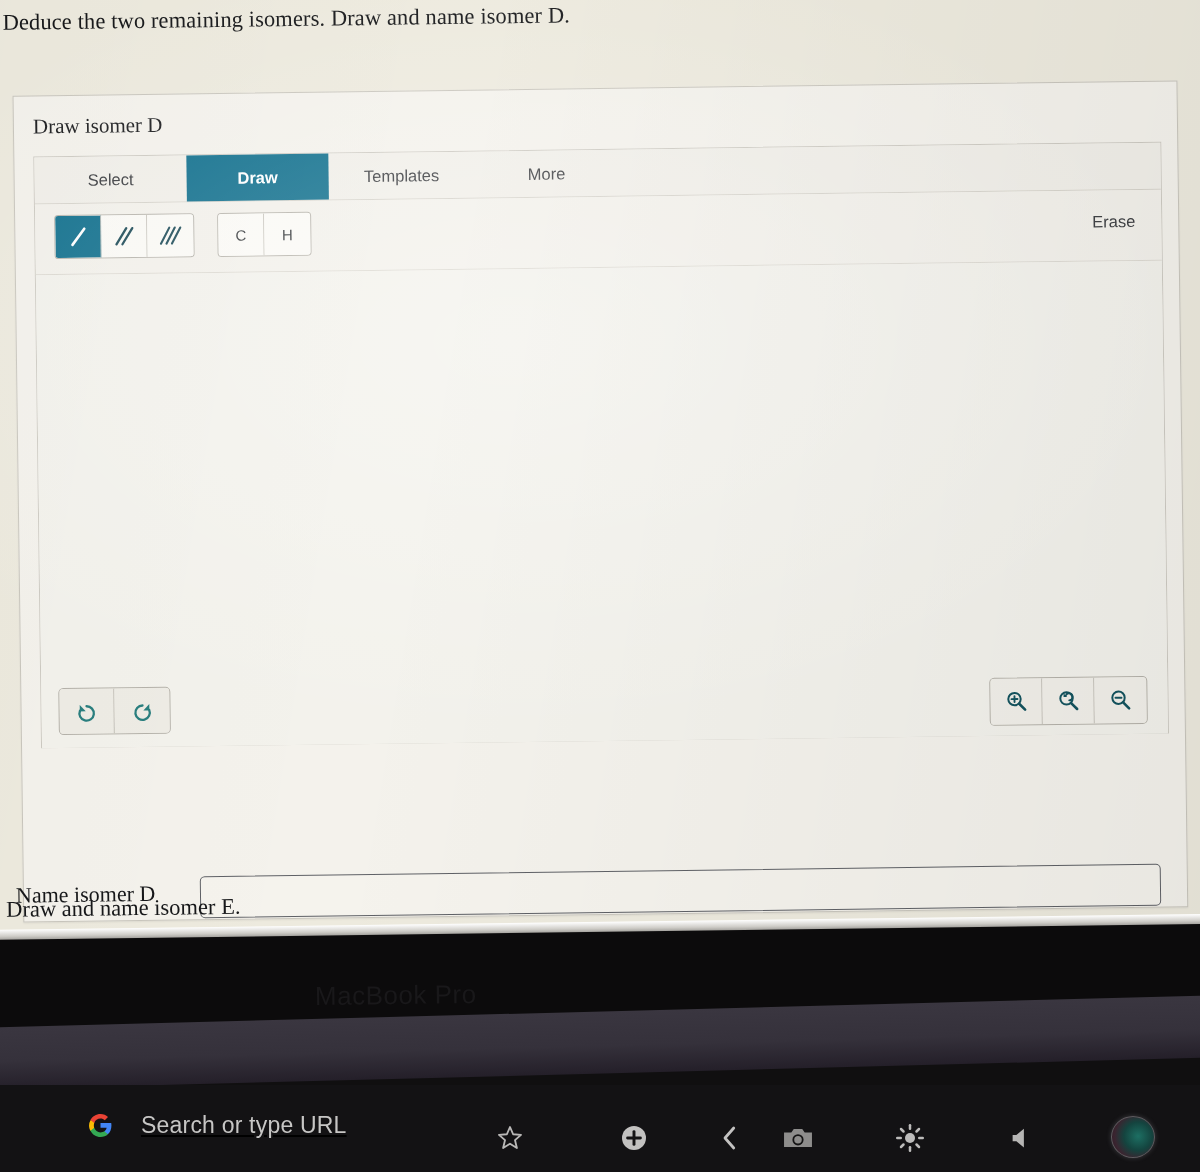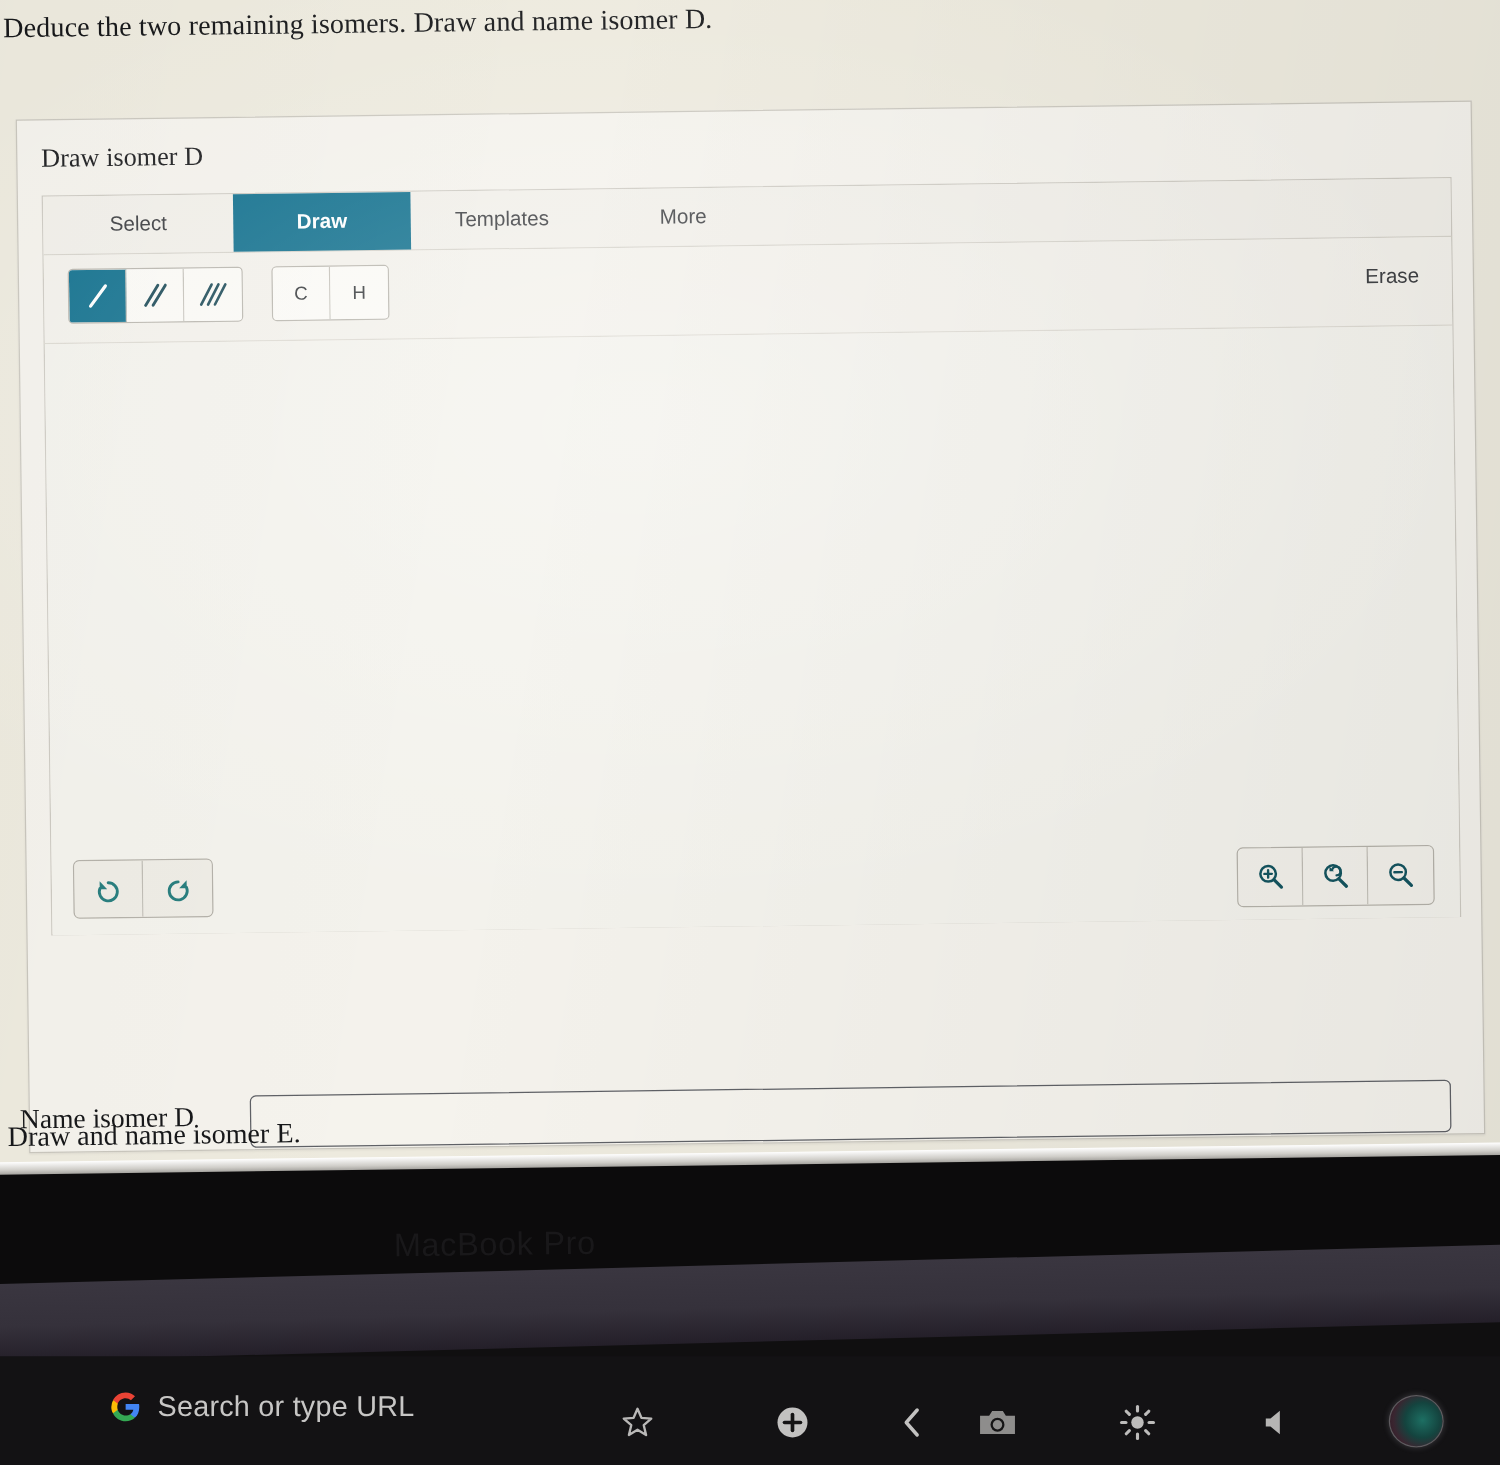--- a/index.html
+++ b/index.html
@@ -284,22 +284,23 @@
     width: 1200px; height: 74px;
     z-index: 20;
     display: flex;
     align-items: center;
   }
   .omnibox {
     position: absolute;
     left: 88px; top: 14px;
     display: flex;
     align-items: center;
-    gap: 13px;
+    gap: 28px;
     cursor: pointer;
+    text-decoration: underline;
   }
   .omnibox-text {
     font-size: 23px;
     color: #c7c6c5;
     letter-spacing: 0.2px;
   }
   .g-logo { width: 25px; height: 25px; display: block; }
 
   .bar-icon {
     position: absolute;

